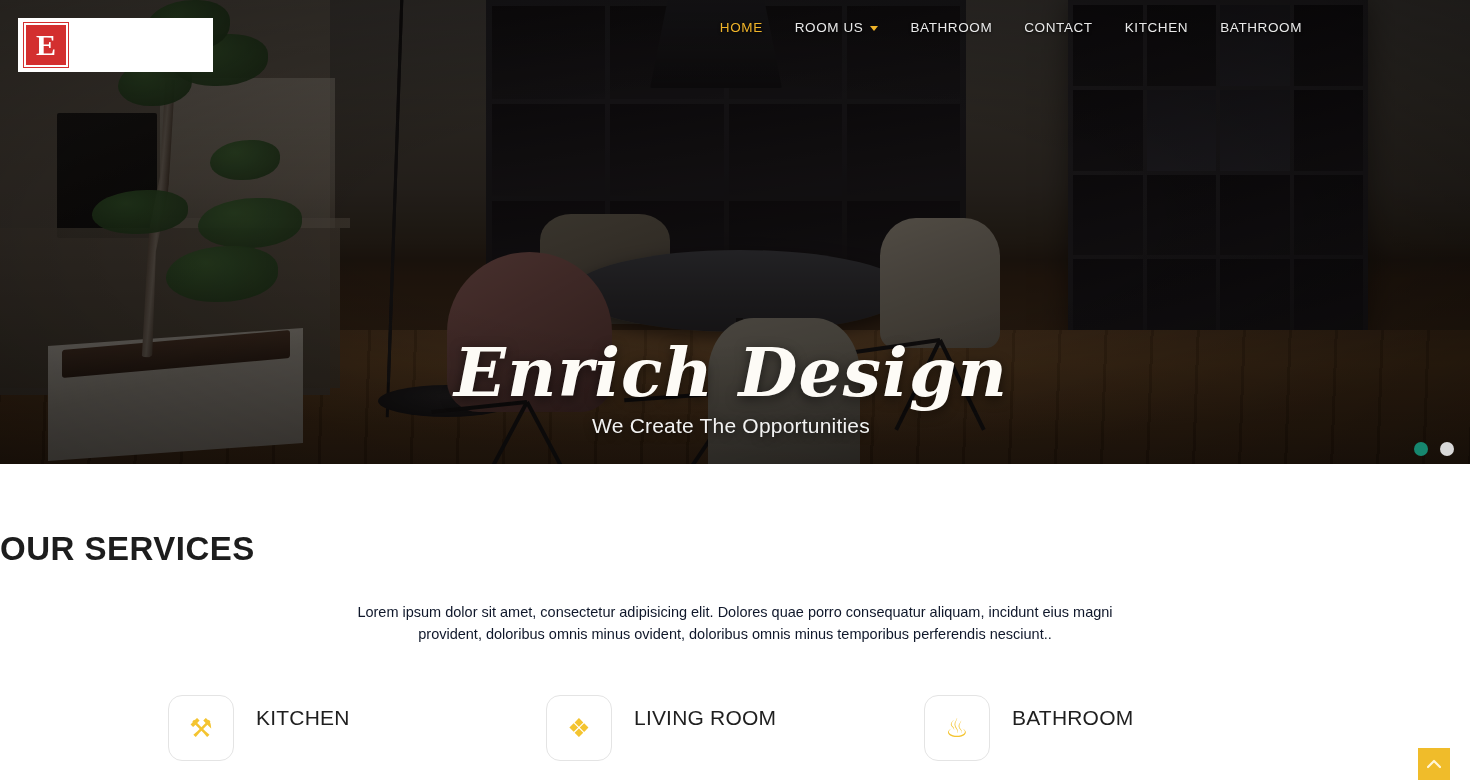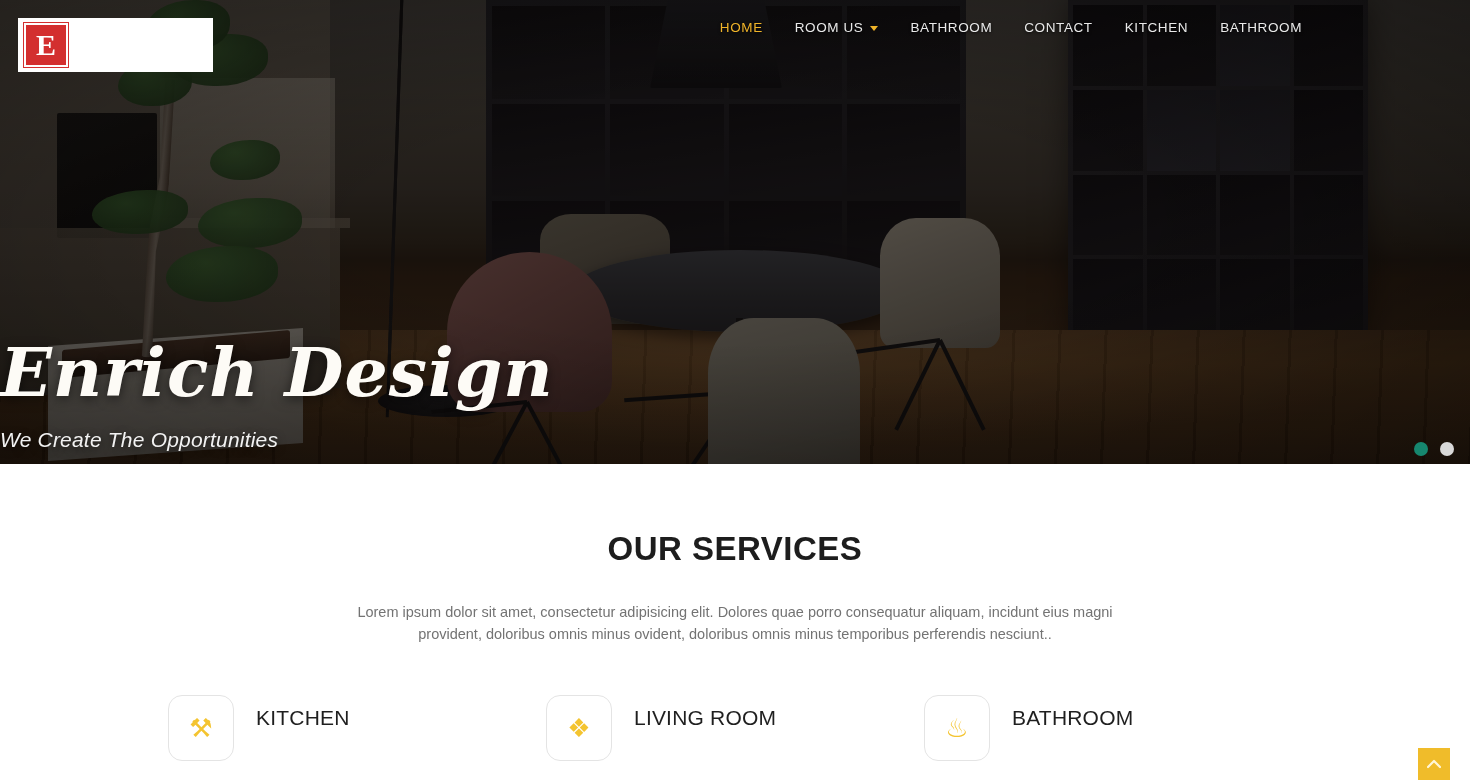--- a/index.html
+++ b/index.html
@@ -233,64 +233,62 @@
     width:0;height:0;
     border-left:4px solid transparent;
     border-right:4px solid transparent;
     border-top:5px solid #f0b429;
     display:inline-block;
     position:relative; top:1px;
   }
 
   
   .hero-text {
-    position:absolute; left:0; right:8px; top:338px; z-index:30;
+    position:absolute; left:0; right:8px; top:338px; text-align:center; z-index:30;
   }
   .hero-title {
     font-family:"DejaVu Serif", serif;
     font-style:italic;
     font-weight:bold;
     font-size:68px;
     line-height:1;
     color:#fdfbf6;
     letter-spacing:1px;
     text-shadow:0 3px 12px rgba(0,0,0,.55);
   }
   .hero-sub {
-    margin-top:22px;
+    margin-top:8px;
     font-size:21px;
     color:#f2f2f2;
     letter-spacing:.2px;
     text-shadow:0 2px 8px rgba(0,0,0,.6);
-    font-style:italic;
   }
 
   
   .dots {
     position:absolute; right:16px; bottom:8px; display:flex; gap:12px; z-index:40;
   }
   .dot { width:14px; height:14px; border-radius:50%; background:#d9d9d9; cursor:pointer; }
   .dot.on { background:#16876f; }
 
   
   .services { position:relative; width:1470px; padding-top:66px; background:#fff; }
   .sec-title {
-    text-align:center;
     font-size:33px;
     font-weight:bold;
     letter-spacing:.5px;
     color:#1d1d1d;
   }
   .sec-desc {
     margin:33px auto 0;
     width:810px;
     text-align:center;
     font-size:14.5px;
     line-height:22px;
-    color:#737373;
+    color:#0f172a;
   }
   .svc-grid {
     margin-top:50px;
     display:flex;
     padding:0 168px;
     gap:0;
   }
   .svc {
     flex:1; display:flex; align-items:flex-start; gap:22px;
   }

